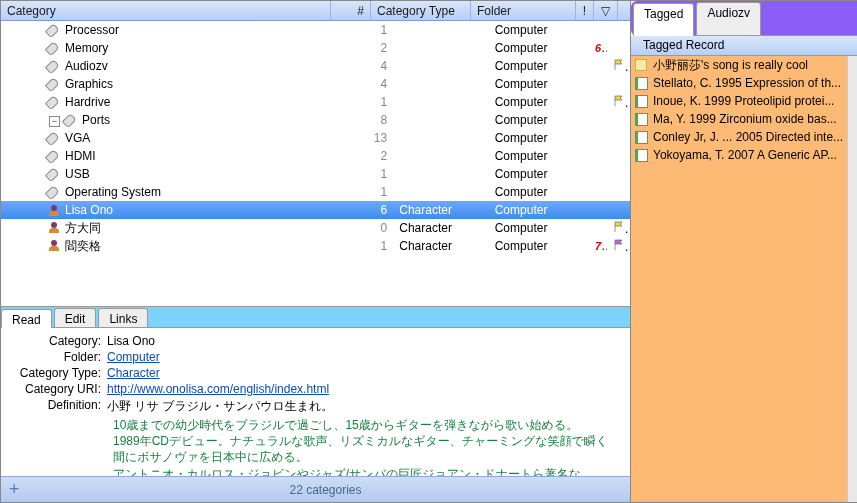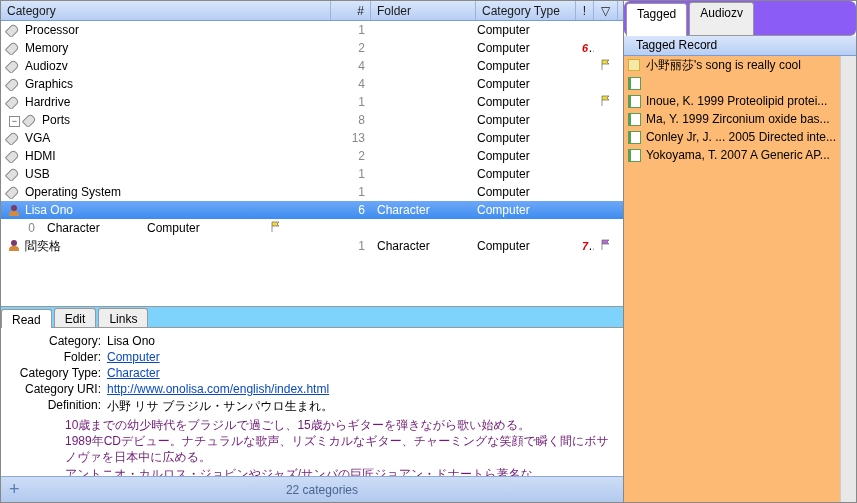--- a/index.html
+++ b/index.html
@@ -14,21 +14,21 @@
 .th.num { justify-content: flex-end; }
 .col-cat { width: 330px; }
 .col-num { width: 40px; }
 .col-type { width: 100px; }
 .col-folder { width: 105px; }
 .col-excl { width: 18px; justify-content: center; }
 .col-flag { width: 24px; justify-content: center; }
 
 
 .tbody { flex: 1; overflow: hidden; background: #fff; }
-.row { display: flex; height: 18px; align-items: center; }
+.row { display: flex; height: 18px; align-items: center; padding-left: 40px; }
 .row .cell { padding: 0 6px; overflow: hidden; white-space: nowrap; text-overflow: ellipsis; color: #000; }
 .row .cell.num { text-align: right; color: #888; }
 .row.selected { background: linear-gradient(#6ea8f7,#3d8cf0); }
 .row.selected .cell, .row.selected .cell.num { color: #fff; }
 .indent1 { padding-left: 40px; }
 .indent2 { padding-left: 58px; }
 .tree-toggle { width: 11px; height: 11px; border: 1px solid #8a8a8a; display: inline-flex; align-items: center; justify-content: center; margin-right: 4px; font-size: 9px; line-height: 9px; color: #333; background: #fff; }
 .icon { display: inline-block; width: 14px; height: 12px; margin-right: 4px; vertical-align: middle; }
 .icon-tag { transform: rotate(-45deg); }
 .icon-tag::before { content: ""; display: block; width: 10px; height: 7px; background: #e0e0e0; border: 1px solid #888; border-radius: 1px 4px 4px 1px; }
@@ -43,21 +43,21 @@
 .tabs { display: flex; background: #7dd3fc; border-top: 1px solid #999; border-bottom: 1px solid #999; height: 22px; }
 .tab { padding: 3px 10px; border: 1px solid #999; border-bottom: none; margin-right: 2px; margin-top: 1px; background: #eee; border-radius: 3px 3px 0 0; cursor: pointer; }
 .tab.active { background: #fff; position: relative; top: 1px; }
 
 
 .detail { flex: 0 0 148px; padding: 6px 10px; overflow: hidden; background: #fff; }
 .drow { display: flex; margin-bottom: 2px; }
 .dlabel { width: 96px; text-align: right; padding-right: 6px; color: #000; }
 .dval { flex: 1; color: #000; }
 .dval a, .linkish { color: #0a49c4; text-decoration: underline; cursor: pointer; }
-.definition { margin-left: 54px; color: #701a75; line-height: 1.35; }
+.definition { margin-left: 102px; color: #15803d; line-height: 1.35; }
 
 
 .status { height: 26px; background: linear-gradient(#cdddf6,#b2c9ef); border-top: 1px solid #8fa9d6; display: flex; align-items: center; padding: 0 8px; color: #4a658e; }
 .plus { font-size: 18px; color: #5a7bb0; cursor: pointer; width: 20px; }
 .status-text { flex: 1; text-align: center; }
 
 
 .rtabs { display: flex; background: #8b5cf6; border-bottom: 1px solid #999; height: 35px; padding-left: 2px; border-radius: 6px; }
 .rheader { background: linear-gradient(#d9e6fb,#b7cef4); border-bottom: 1px solid #7a9ed3; padding: 2px 12px; height: 20px; }
 .rlist { flex: 1; background: #fdba74; }
@@ -69,22 +69,22 @@
 .right-body { display: flex; flex: 1; }
 </style>
 </head>
 <body>
 
 <div class="app">
   <div class="left">
     <div class="thead">
       <div class="th col-cat">Category</div>
       <div class="th col-num num">#</div>
+      <div class="th col-type">Category Type</div>
       <div class="th col-folder">Folder</div>
-      <div class="th col-type">Category Type</div>
       <div class="th col-excl">!</div>
       <div class="th col-flag">▽</div>
     </div>
     <div class="tbody" id="tbody">
         <div class="row">
           <div class="cell col-cat indent1"><span class="icon icon-tag"></span><span>Processor</span></div>
           <div class="cell col-num num">1</div>
           <div class="cell col-type"></div>
           <div class="cell col-folder">Computer</div>
           <div class="cell col-excl"></div>
@@ -168,20 +168,21 @@
         </div>
         <div class="row selected">
           <div class="cell col-cat indent1"><span class="icon icon-person"></span><span>Lisa Ono</span></div>
           <div class="cell col-num num">6</div>
           <div class="cell col-type">Character</div>
           <div class="cell col-folder">Computer</div>
           <div class="cell col-excl"></div>
           <div class="cell col-flag"></div>
         </div>
         <div class="row">
+          <div class="cell col-cat indent1"><span class="icon icon-person"></span><span>方大同</span></div>
           <div class="cell col-num num">0</div>
           <div class="cell col-type">Character</div>
           <div class="cell col-folder">Computer</div>
           <div class="cell col-excl"></div>
           <div class="cell col-flag"><span class="flag"><svg viewBox="0 0 12 12">
                 <path d="M2 1v10M2 1h7l-2 2 2 2H2" fill="#f5d93a" stroke="#666" stroke-width="0.7"></path>
               </svg></span></div>
         </div>
         <div class="row">
           <div class="cell col-cat indent1"><span class="icon icon-person"></span><span>閻奕格</span></div>
@@ -240,20 +241,21 @@
       </div>
     <div class="rheader">Tagged Record</div>
     <div class="right-body">
       <div class="rlist" id="rlist">
           <div class="ritem">
             <span class="ricon ricon-note"></span>
             <span>小野丽莎's song is really cool</span>
           </div>
           <div class="ritem">
             <span class="ricon ricon-doc"></span>
+            <span>Stellato, C. 1995  Expression of th...</span>
           </div>
           <div class="ritem">
             <span class="ricon ricon-doc"></span>
             <span>Inoue, K. 1999  Proteolipid protei...</span>
           </div>
           <div class="ritem">
             <span class="ricon ricon-doc"></span>
             <span>Ma, Y. 1999  Zirconium oxide bas...</span>
           </div>
           <div class="ritem">

